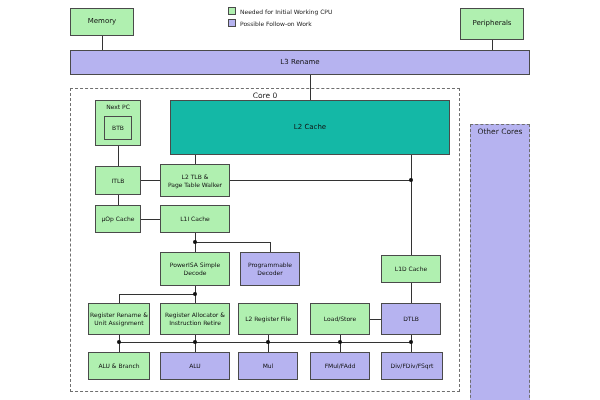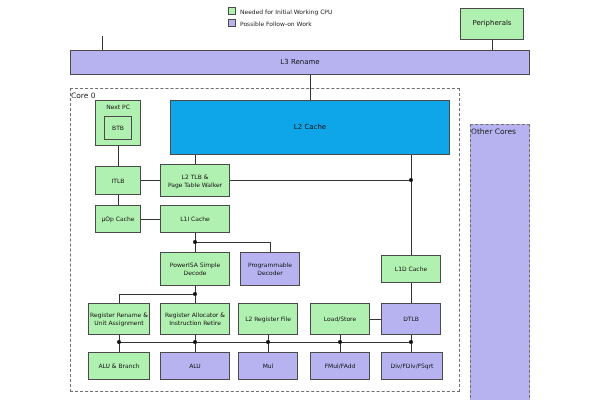--- a/index.html
+++ b/index.html
@@ -8,21 +8,21 @@
   svg.wires { position:absolute; left:0; top:0; pointer-events:none; }
   .node {
     position:absolute; border:1px solid #4a4a4a; display:flex;
     align-items:center; justify-content:center; text-align:center;
     font-size:6px; line-height:1.3; color:#111; white-space:pre-line; padding:1px;
   }
   .node.lg { font-size:7px; }
   .node.align-top { align-items:flex-start; padding-top:2px; }
   .node-label { white-space:pre-line; font-size:6px; }
   .region { position:absolute; border:1px dashed #6e6e6e; }
-  .region-title { position:absolute; top:2px; left:0; right:0; text-align:left; font-size:7.5px; color:#222; white-space:nowrap; }
+  .region-title { position:absolute; top:2px; left:0; right:0; text-align:center; font-size:7.5px; color:#222; white-space:nowrap; }
   .legend { position:absolute; left:228px; top:7px; }
   .legend-row { display:flex; align-items:center; gap:4px; margin-bottom:4px; font-size:6px; color:#222; }
   .swatch { width:8px; height:8px; border:1px solid #4a4a4a; flex:0 0 auto; }
 </style>
 </head>
 <body>
 
 <div class="canvas">
 
   <svg class="wires" width="600" height="400">
@@ -80,29 +80,30 @@
     </div>
   </div>
 
   <div class="region" style="left:70px;top:88px;width:390px;height:304px;">
     <span class="region-title">Core 0</span>
   </div>
   <div class="region" style="left: 470px; top: 88px; width: 60px; height: 304px; background-color: rgb(182, 179, 240); margin-top: 36px;">
     <span class="region-title">Other Cores</span>
   </div>
 
+  <div class="node lg" style="left: 70px; top: 8px; width: 64px; height: 28px; background-color: rgb(176, 240, 176);">Memory</div>
   <div class="node lg" style="left: 460px; top: 8px; width: 64px; height: 32px; background-color: rgb(176, 240, 176);">Peripherals</div>
   <div class="node lg" style="left: 70px; top: 50px; width: 460px; height: 25px; background-color: rgb(182, 179, 240);">L3 Rename</div>
 
   <div class="node align-top" style="left: 95px; top: 100px; width: 46px; height: 46px; background-color: rgb(176, 240, 176);">
     <span class="node-label">Next PC</span>
   </div>
   <div class="node" style="left: 104px; top: 116px; width: 28px; height: 24px; background-color: rgb(176, 240, 176);">BTB</div>
 
-  <div class="node lg" style="left: 170px; top: 100px; width: 280px; height: 55px; background-color: #0ea5e9;">L2 Cache</div>
+  <div class="node lg" style="left: 170px; top: 100px; width: 280px; height: 55px; background-color: #14b8a6;">L2 Cache</div>
 
   <div class="node" style="left: 95px; top: 166px; width: 46px; height: 29px; background-color: rgb(176, 240, 176);">ITLB</div>
   <div class="node" style="left: 160px; top: 164px; width: 70px; height: 33px; background-color: rgb(176, 240, 176);">L2 TLB &amp;
 Page Table Walker</div>
 
   <div class="node" style="left: 95px; top: 205px; width: 46px; height: 28px; background-color: rgb(176, 240, 176);">µOp Cache</div>
   <div class="node" style="left: 160px; top: 205px; width: 70px; height: 28px; background-color: rgb(176, 240, 176);">L1I Cache</div>
 
   <div class="node" style="left: 160px; top: 252px; width: 70px; height: 34px; background-color: rgb(176, 240, 176);">PowerISA Simple
 Decode</div>

